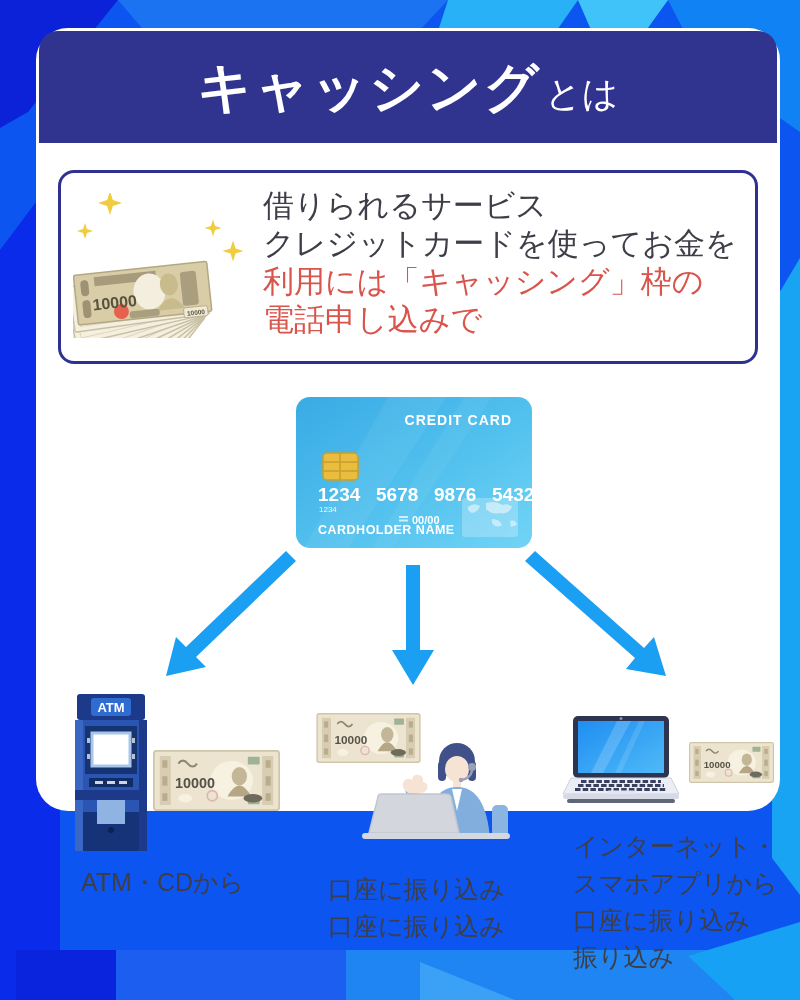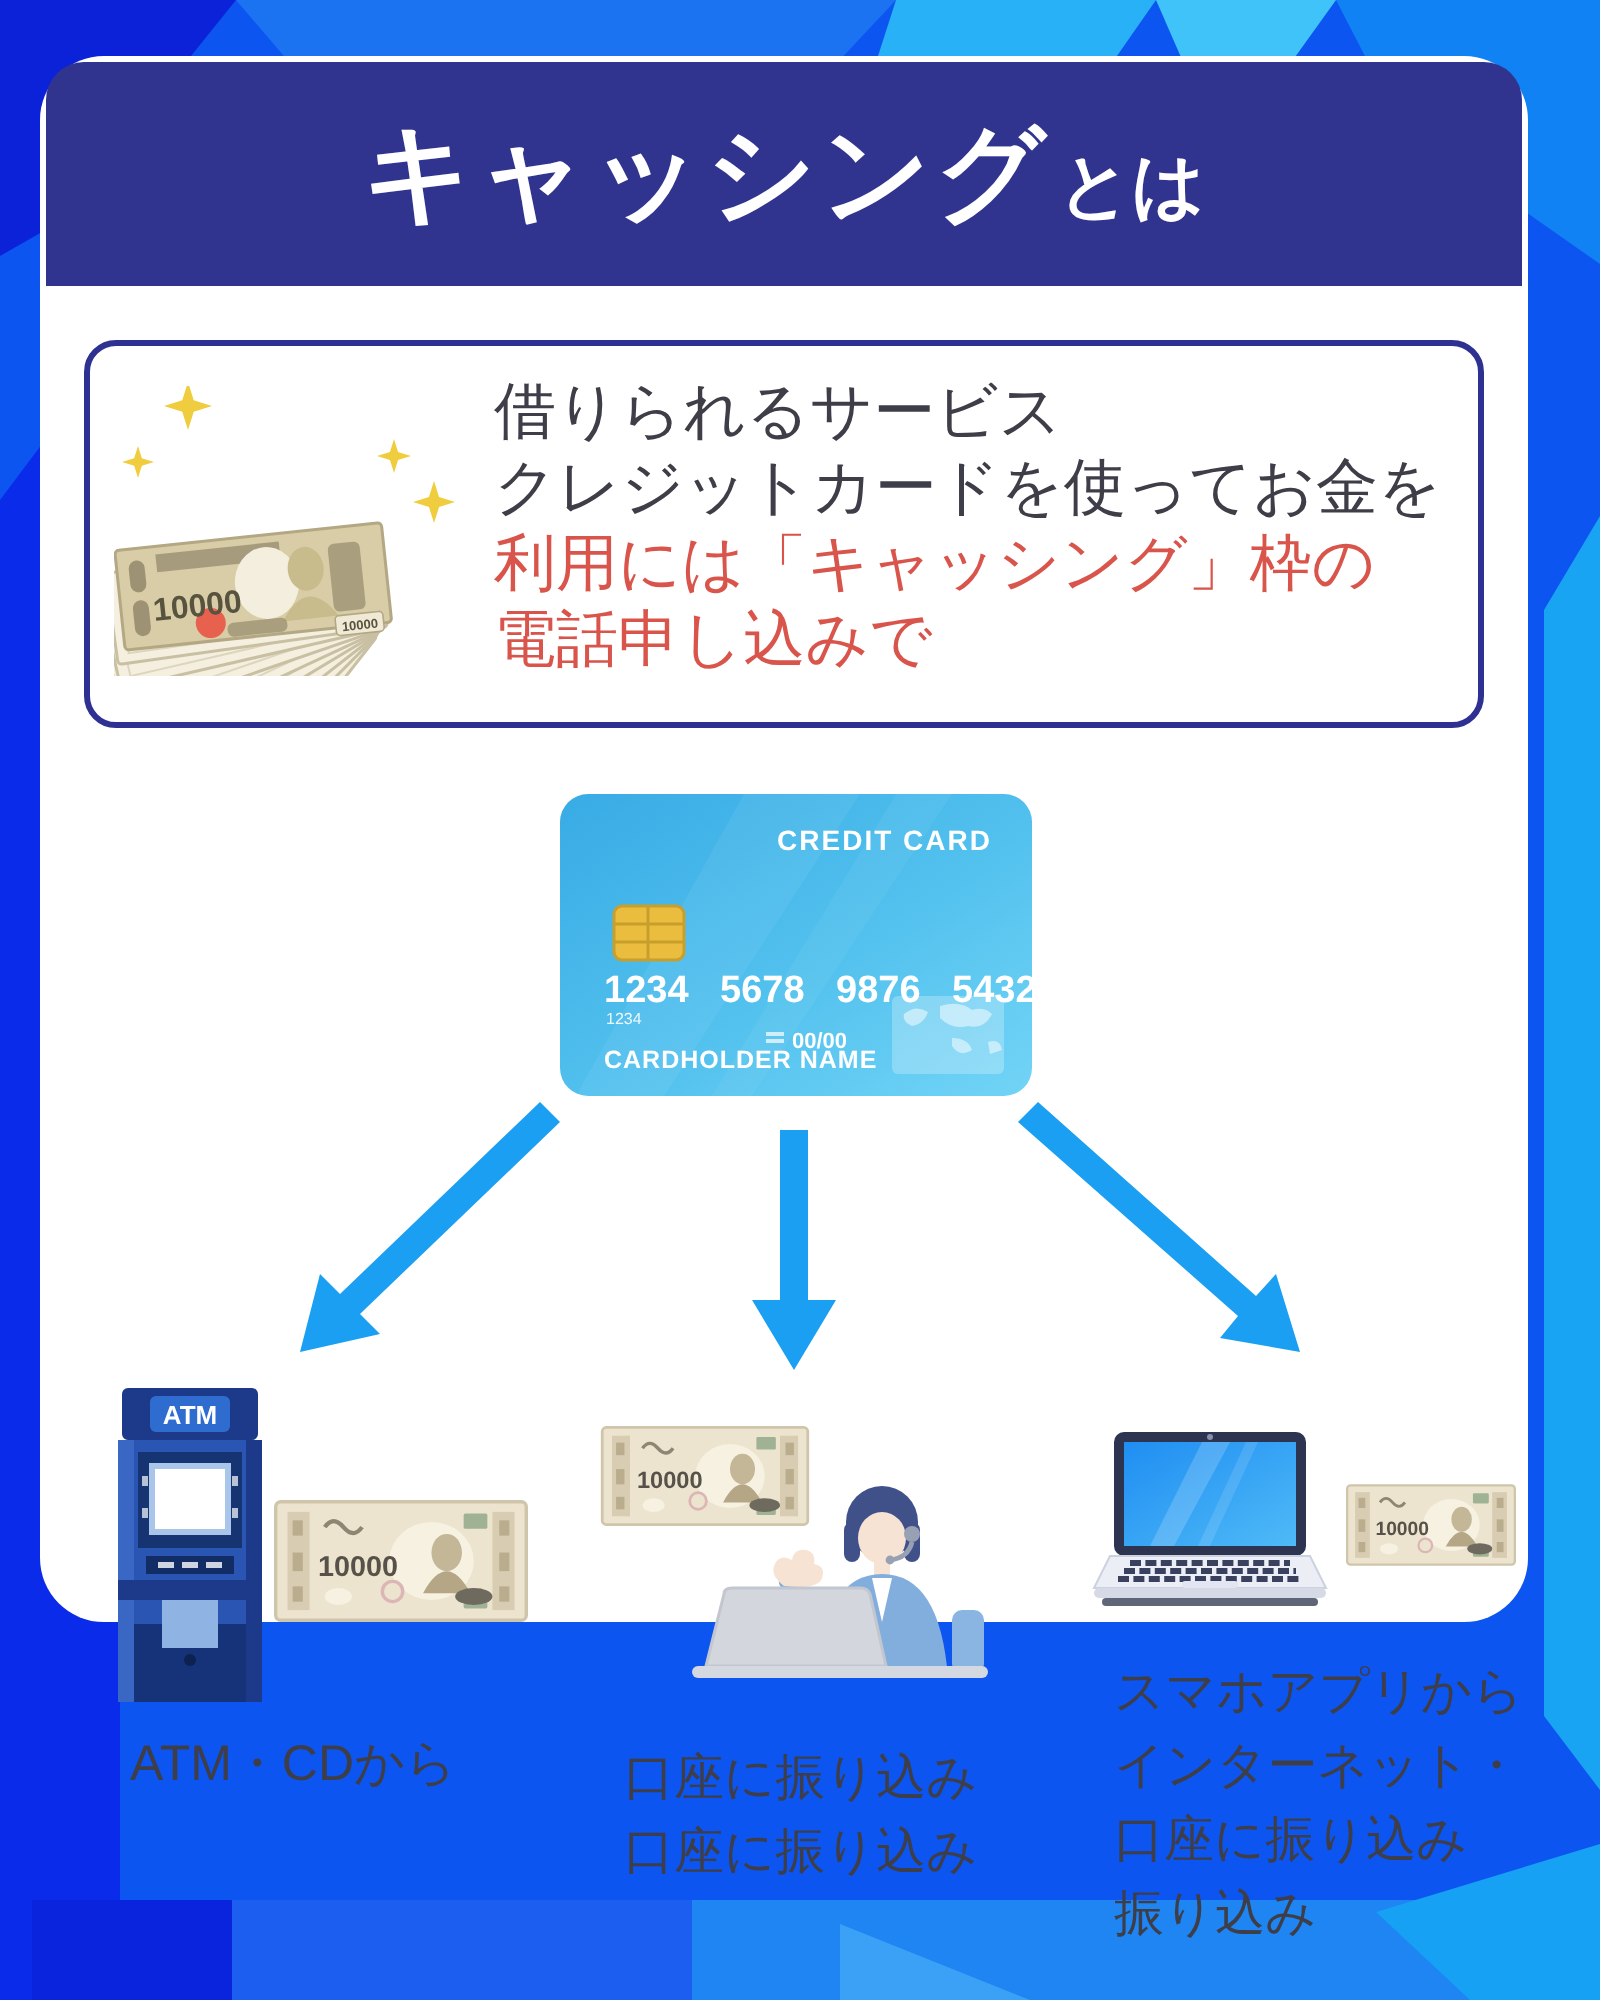--- a/index.html
+++ b/index.html
@@ -3,31 +3,31 @@
 <meta charset="utf-8">
 <style>
   html,body{margin:0;padding:0;}
   body{
     width:800px;height:1000px;position:relative;overflow:hidden;
     font-family:"Liberation Sans","DejaVu Sans",sans-serif;
     background:#0d55f0;
   }
   .bg{position:absolute;inset:0;z-index:0;}
   .panel{
-    position:absolute;left:20px;top:28px;width:744px;height:783px;
+    position:absolute;left:36px;top:28px;width:744px;height:783px;
     background:#ffffff;border-radius:32px;z-index:1;
   }
   .header{
     position:absolute;left:3px;right:3px;top:3px;height:112px;
     background:#31348f;border-radius:19px 19px 0 0;
     display:flex;align-items:baseline;justify-content:center;
   }
   .header-inner{display:flex;align-items:baseline;margin-top:24px;}
   .title-main{color:#fff;font-size:54px;font-weight:800;letter-spacing:2px;line-height:1.2;}
-  .title-suffix{color:#fff;font-size:36px;font-weight:700;margin-left:4px;line-height:1.2;}
+  .title-suffix{color:#fff;font-size:36px;font-weight:400;margin-left:4px;line-height:1.2;}
   .intro-box{
     position:absolute;left:22px;top:142px;width:694px;height:188px;
     border:3px solid #2e3192;border-radius:16px;background:#fff;
   }
   .intro-art{position:absolute;left:12px;top:20px;width:175px;height:145px;}
   .intro-text{position:absolute;left:202px;top:14px;font-size:31px;line-height:38px;color:#3e3e48;font-weight:500;white-space:nowrap;}
   .intro-text .hl{color:#d9554c;font-weight:normal;}
   .credit-card{position:absolute;left:260px;top:369px;width:236px;height:151px;}
   .arrows{position:absolute;left:0;top:522px;width:744px;height:170px;}
   .art1{position:absolute;left:39px;top:666px;width:205px;height:160px;}
@@ -267,19 +267,19 @@
   </svg>
 
   <div class="caption cap1">
     <div>ATM・CDから</div>
   </div>
   <div class="caption cap2">
     <div>口座に振り込み</div>
     <div>口座に振り込み</div>
   </div>
   <div class="caption cap3">
+    <div>インターネット・</div>
     <div>スマホアプリから</div>
-    <div>インターネット・</div>
     <div>口座に振り込み</div>
     <div>振り込み</div>
   </div>
 
 </div>
 
 </body></html>

